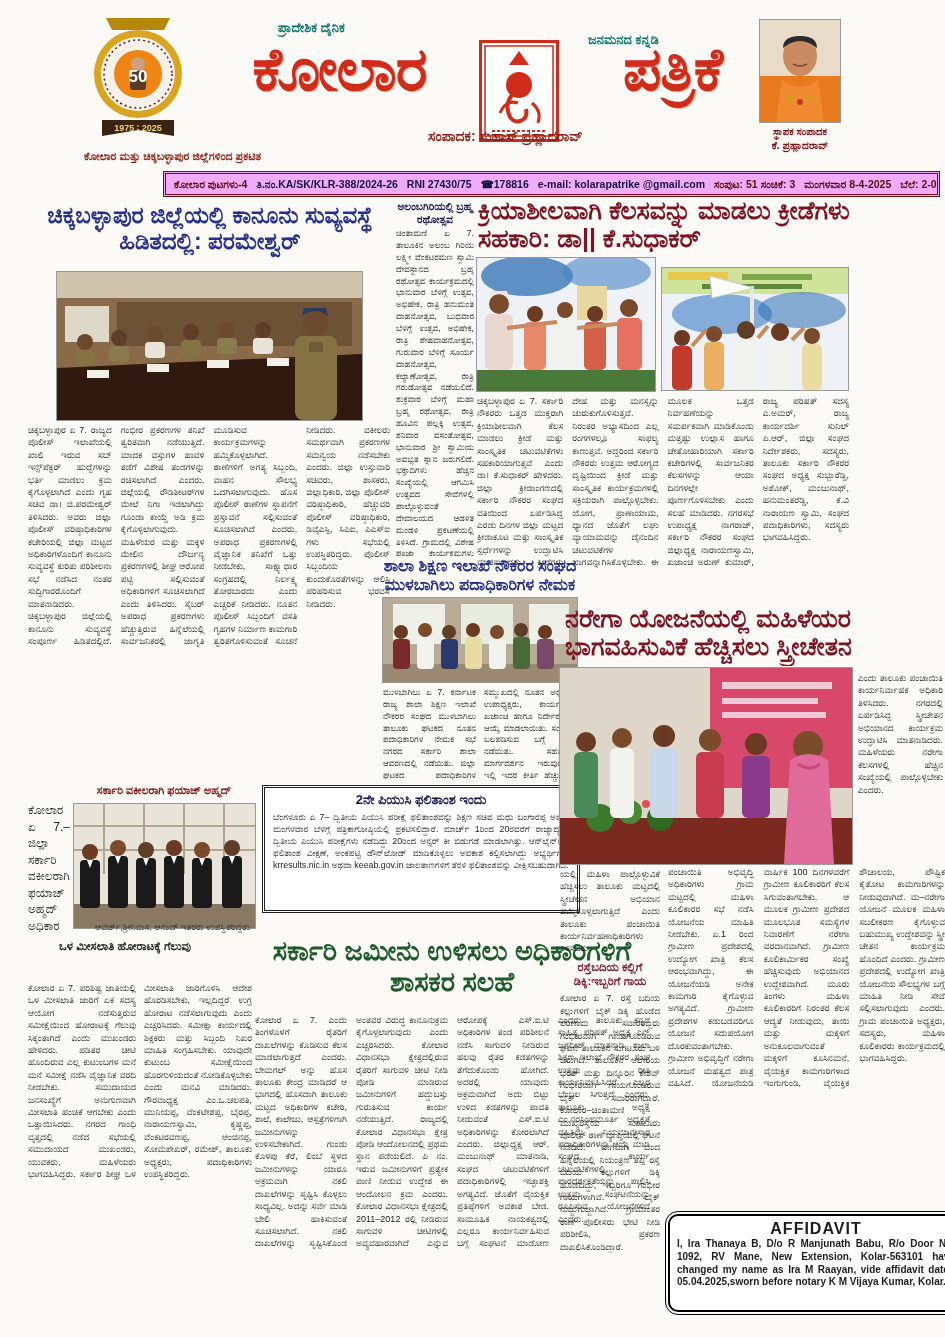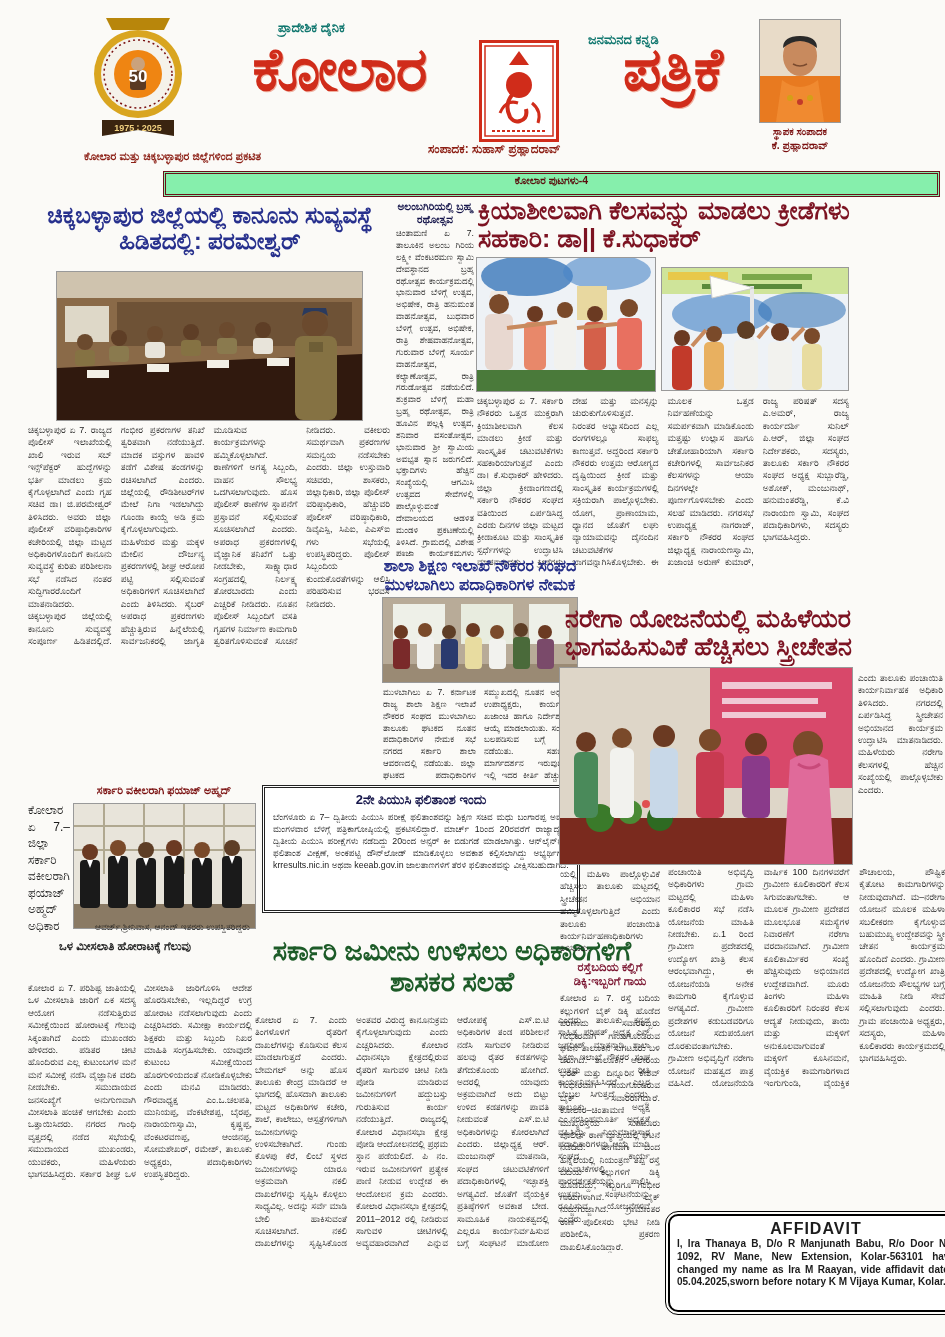--- a/index.html
+++ b/index.html
@@ -2,21 +2,21 @@
 <html><head>
 <meta charset="utf-8">
 <style>
   html,body{margin:0;padding:0;}
   body{background:#e9e7e2;font-family:"Liberation Sans",sans-serif;}
   #page{position:relative;width:945px;height:1337px;margin:0 auto;background:#fbfaf7;overflow:hidden;color:#1c1c1c;}
   .abs{position:absolute;}
   .tagline{font-size:13px;font-weight:700;color:#0f766e;}
   .bigtitle{font-size:60px;font-weight:800;color:#d02c1a;line-height:1.0;letter-spacing:-1px;text-shadow:1px 1px 0 #f0b0a0;}
   .subline{font-weight:700;color:#8c1f15;}
-  .datebar{display:flex;align-items:center;gap:9px;border:3px double #6b0f1a;background:#86efac;padding:0 8px;font-size:10.5px;font-weight:700;white-space:nowrap;overflow:hidden;flex-direction:column;}
+  .datebar{display:flex;align-items:center;gap:9px;border:3px double #6b0f1a;background:#f0abfc;padding:0 8px;font-size:10.5px;font-weight:700;white-space:nowrap;overflow:hidden;}
   .datebar .kn{color:#5a0d0d;}
   .datebar .num{color:#14143c;}
   .headline-blue{color:#27308d;font-weight:800;text-align:center;line-height:1.12;}
   .headline-maroon{color:#7c1322;font-weight:800;line-height:1.12;}
   .headline-green{color:#1d5b28;font-weight:800;text-align:center;line-height:1.15;}
   .subhead{font-weight:800;text-align:center;line-height:1.2;}
   .bodytxt{font-size:9px;line-height:1.38;text-align:justify;color:#1b1b1b;overflow:hidden;}
   .cols4{column-count:4;column-gap:9px;}
   .cols3{column-count:3;column-gap:10px;}
   .cols2{column-count:2;column-gap:8px;}
@@ -58,21 +58,21 @@
       <path d="M30 52 q-8 10 -2 22 q4 6 10 4 q8 -2 6 -12" fill="none" stroke="#d02c1a" stroke-width="4"></path>
       <path d="M18 70 q6 -14 18 -10" fill="none" stroke="#d02c1a" stroke-width="3"></path>
       <path d="M50 60 q10 8 6 20" fill="none" stroke="#d02c1a" stroke-width="3"></path>
       <path d="M10 88 h54" stroke="#d02c1a" stroke-width="2" stroke-dasharray="3 2"></path>
     </svg>
   </div>
 
   <div class="abs bigtitle" style="left:565px;top:40px;width:215px;text-align:center;">ಪತ್ರಿಕೆ</div>
 
   <div class="abs subline" style="left:84px;top:150px;font-size:11px;">ಕೋಲಾರ ಮತ್ತು ಚಿಕ್ಕಬಳ್ಳಾಪುರ ಜಿಲ್ಲೆಗಳಿಂದ ಪ್ರಕಟಿತ</div>
-  <div class="abs subline" style="left:428px;top:142px;font-size:12px;text-align:right;">ಸಂಪಾದಕ: ಸುಹಾಸ್ ಪ್ರಹ್ಲಾದರಾವ್</div>
+  <div class="abs subline" style="left:428px;top:128px;font-size:14px;text-align:right;">ಸಂಪಾದಕ: ಸುಹಾಸ್ ಪ್ರಹ್ಲಾದರಾವ್</div>
 
   <div class="abs photo" style="left:760px;top:20px;width:80px;height:102px;">
     <svg width="80" height="102" viewBox="0 0 80 102">
       <rect width="80" height="102" fill="#e8dbc8"></rect>
       <rect y="56" width="80" height="46" fill="#e87a20"></rect>
       <path d="M22 60 q18 14 36 0 l6 42 h-48 Z" fill="#f08a30"></path>
       <ellipse cx="40" cy="36" rx="17" ry="20" fill="#c88a5e"></ellipse>
       <path d="M23 28 q17 -14 34 0 q0 -12 -17 -12 q-17 0 -17 12" fill="#2a2a2a"></path>
       <path d="M33 44 q7 4 14 0" stroke="#7a4a2e" stroke-width="1.5" fill="none"></path>
       <circle cx="30" cy="78" r="3" fill="#d4a017"></circle>

